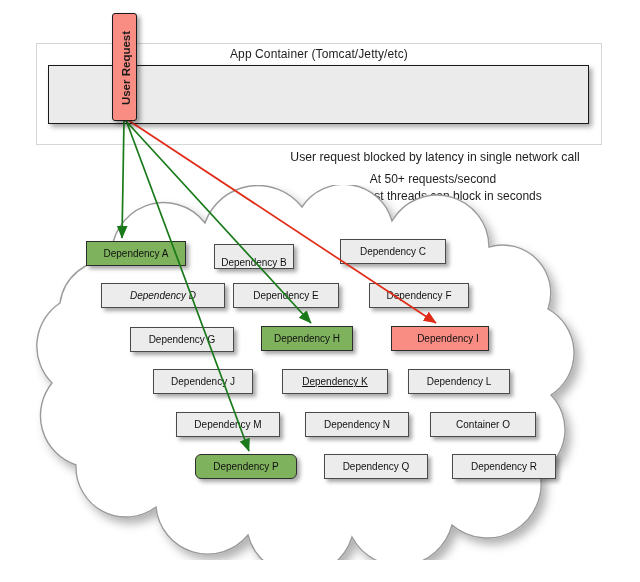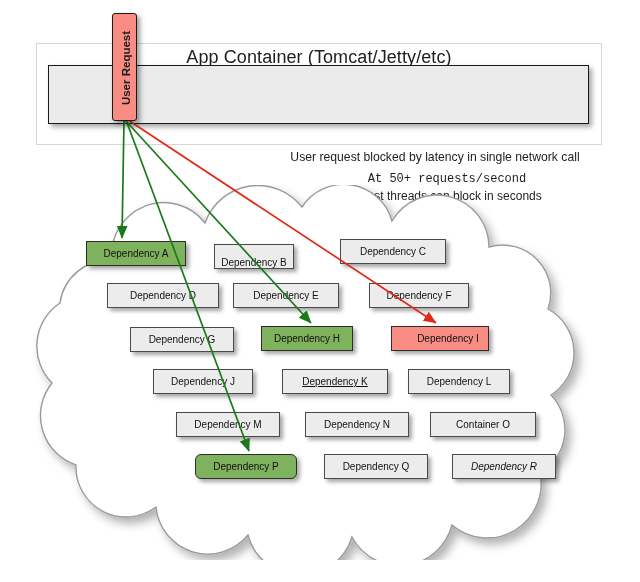--- a/index.html
+++ b/index.html
@@ -32,21 +32,21 @@
     border: 1px solid #d6d6d6;
     background: #ffffff;
     box-sizing: border-box;
   }
   .app-container-title {
     position: absolute;
     left: 36px;
     top: 47px;
     width: 566px;
     text-align: center;
-    font-size: 18px;
+    font-size: 12px;
     color: #1d1d1d;
     letter-spacing: 0.1px;
   }
   .app-container-inner {
     position: absolute;
     left: 48px;
     top: 65px;
     width: 541px;
     height: 59px;
     background: #ebebeb;
@@ -88,21 +88,21 @@
 
   
   .note {
     position: absolute;
     text-align: center;
     color: #1d1d1d;
     font-size: 12px;
     white-space: nowrap;
   }
   .note-1 { left: 250px; top: 150px; width: 370px; font-size: 12.2px; }
-  .note-2 { left: 262px; top: 172px; width: 370px; font-family: Liberation Mono, monospace; }
+  .note-2 { left: 248px; top: 172px; width: 370px; }
   .note-3 { left: 250px; top: 189px; width: 370px; }
 
   
   #cloud-svg {
     position: absolute;
     left: 0;
     top: 185px;
     width: 640px;
     height: 375px;
     z-index: 1;
@@ -184,21 +184,21 @@
   <div id="dep-layer">
       <div class="dep green" style="left: 86px; top: 241px; width: 100px;">
         <span>Dependency A</span>
       </div>
       <div class="dep plain" style="left: 214px; top: 244px; width: 80px; align-items: flex-end;">
         <span>Dependency B</span>
       </div>
       <div class="dep plain" style="left: 340px; top: 239px; width: 106px;">
         <span>Dependency C</span>
       </div>
-      <div class="dep plain" style="left: 107px; top: 283px; width: 112px;">
+      <div class="dep plain" style="left: 101px; top: 283px; width: 124px; font-style: italic;">
         <span>Dependency D</span>
       </div>
       <div class="dep plain" style="left: 233px; top: 283px; width: 106px;">
         <span>Dependency E</span>
       </div>
       <div class="dep plain" style="left: 369px; top: 283px; width: 100px;">
         <span>Dependency F</span>
       </div>
       <div class="dep plain" style="left: 130px; top: 327px; width: 104px;">
         <span>Dependency G</span>
@@ -226,21 +226,21 @@
       </div>
       <div class="dep plain" style="left: 430px; top: 412px; width: 106px;">
         <span>Container O</span>
       </div>
       <div class="dep green" style="left: 195px; top: 454px; width: 102px; border-radius: 6px;">
         <span>Dependency P</span>
       </div>
       <div class="dep plain" style="left: 324px; top: 454px; width: 104px;">
         <span>Dependency Q</span>
       </div>
-      <div class="dep plain" style="left: 452px; top: 454px; width: 104px; font-style: italic;">
+      <div class="dep plain" style="left: 452px; top: 454px; width: 104px;">
         <span>Dependency R</span>
       </div>
     </div>
 
   <svg id="arrows-svg" viewBox="0 0 640 582" xmlns="http://www.w3.org/2000/svg">
     <defs>
       <marker id="arrowGreen" markerWidth="9" markerHeight="9" refX="7.2" refY="3.2" orient="auto" markerUnits="strokeWidth">
         <path d="M0,0 L7.6,3.2 L0,6.4 z" fill="#1a7a1a"></path>
       </marker>
       <marker id="arrowRed" markerWidth="9" markerHeight="9" refX="7.2" refY="3.2" orient="auto" markerUnits="strokeWidth">

